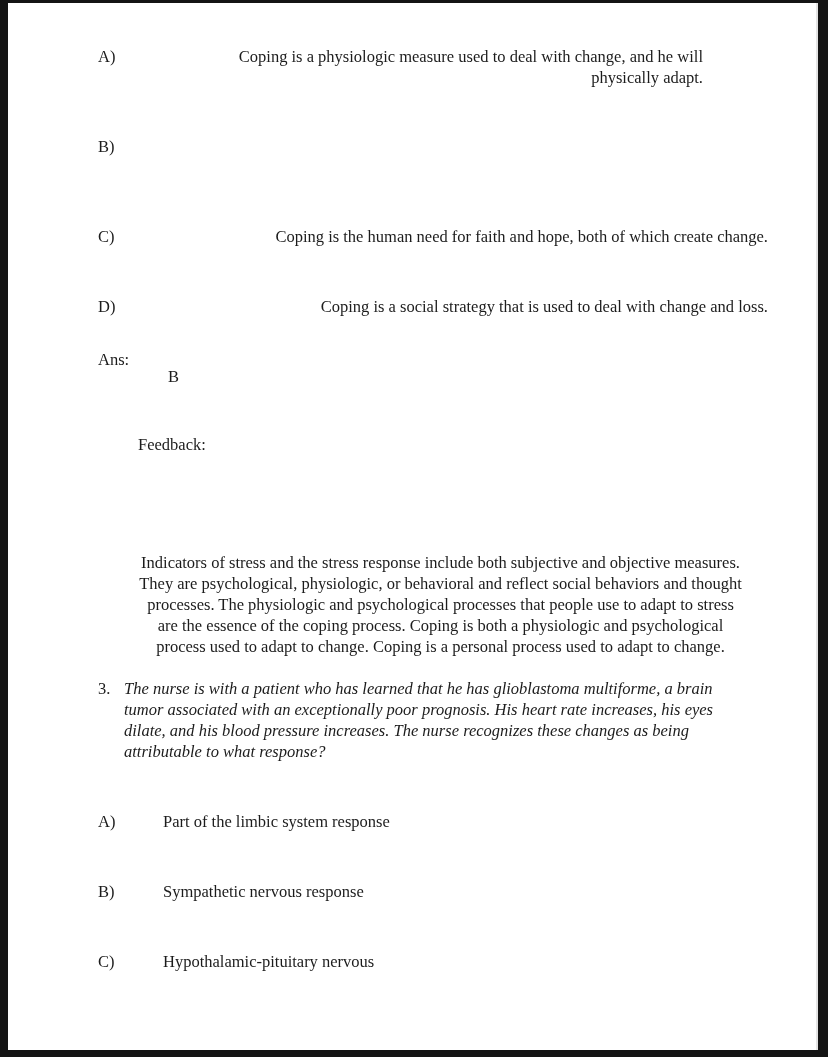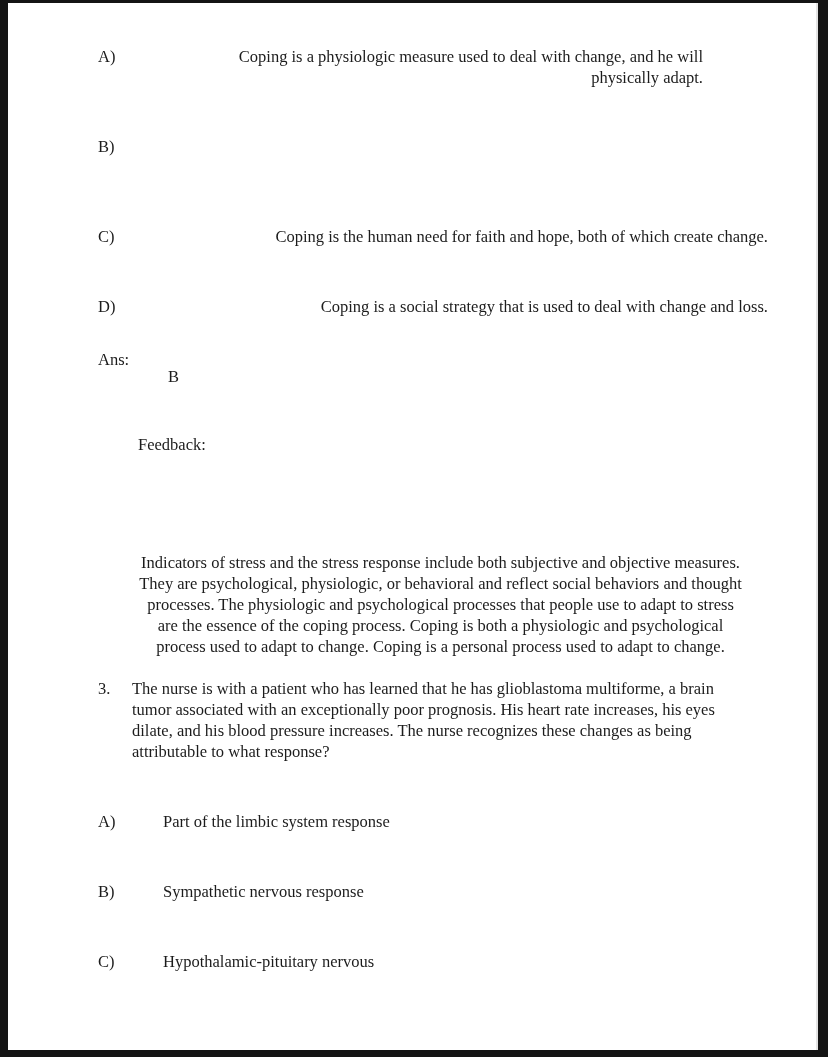--- a/index.html
+++ b/index.html
@@ -63,22 +63,23 @@
     text-align: center;
     margin-top: 48px;
   }
   .q-num {
     position: absolute;
     left: 90px;
     white-space: nowrap;
   }
   .q-text {
     position: absolute;
-    left: 124px;
+    left: 116px;
     width: 620px;
+    font-style: italic;
   }
 </style>
 </head>
 <body>
 
 <div class="stage">
   <div class="page">
 
     <span class="lbl" style="top:43px">A)</span>
     <div class="opt-text" style="top:43px; width:535px">Coping is a physiologic measure used to deal with change, and he will physically adapt.</div>

